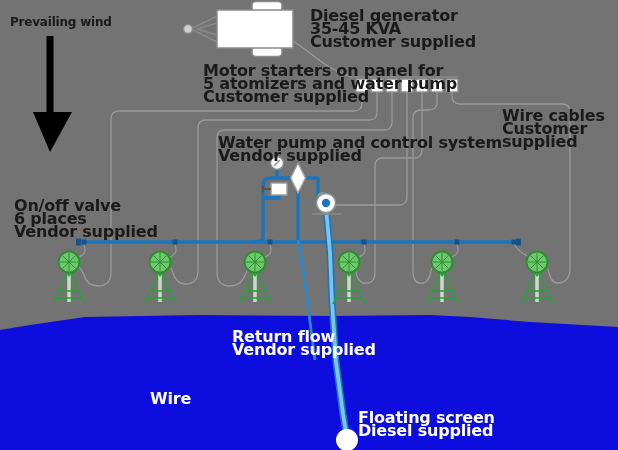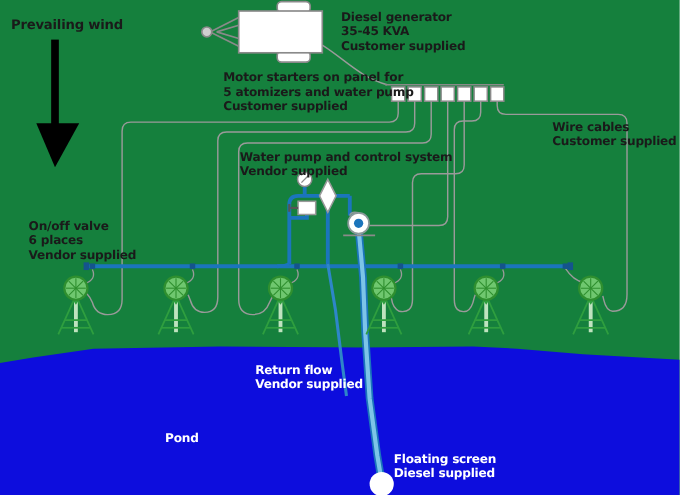--- a/index.html
+++ b/index.html
@@ -1,22 +1,22 @@
 <!DOCTYPE html>
 <html><head>
 <meta charset="utf-8">
 <style>
   html,body{margin:0;padding:0;background:#fff;}
   .stage{
-    position:relative;width:618px;height:450px;background:#15803d;
+    position:relative;width:618px;height:450px;background:#737373;
     font-family:"DejaVu Sans","Liberation Sans",sans-serif;overflow:hidden;
   }
   .stage svg{position:absolute;left:0;top:0;}
   .lbl{
-    position:absolute;font-size:11px;font-weight:bold;line-height:13px;
+    position:absolute;font-size:16px;font-weight:bold;line-height:13px;
     color:#1a1a1a;white-space:pre-line;letter-spacing:-0.2px;
   }
   .lbl.on-water{color:#ffffff;}
   .lbl.big{font-size:12px;}
 </style>
 </head>
 <body>
 
 <div class="stage">
 
@@ -239,22 +239,22 @@
 <div class="lbl" style="left:310px;top:9px;">Diesel generator
 35-45 KVA
 Customer supplied</div>
 <div class="lbl" style="left:203px;top:64px;">Motor starters on panel for
 5 atomizers and water pump
 Customer supplied</div>
 <div class="lbl" style="left:502px;top:109px;">Wire cables
 Customer supplied</div>
 <div class="lbl" style="left:218px;top:136px;">Water pump and control system
 Vendor supplied</div>
-<div class="lbl" style="left:14px;top:199px;margin-left:12px;">On/off valve
+<div class="lbl" style="left:14px;top:199px;">On/off valve
 6 places
 Vendor supplied</div>
 <div class="lbl on-water" style="left:232px;top:330px;">Return flow
 Vendor supplied</div>
-<div class="lbl on-water" style="left:150px;top:392px;">Pond</div>
+<div class="lbl on-water" style="left:150px;top:392px;">Wire</div>
 <div class="lbl on-water" style="left:358px;top:411px;">Floating screen
 Diesel supplied</div>
 
 </div>
 
 </body></html>

